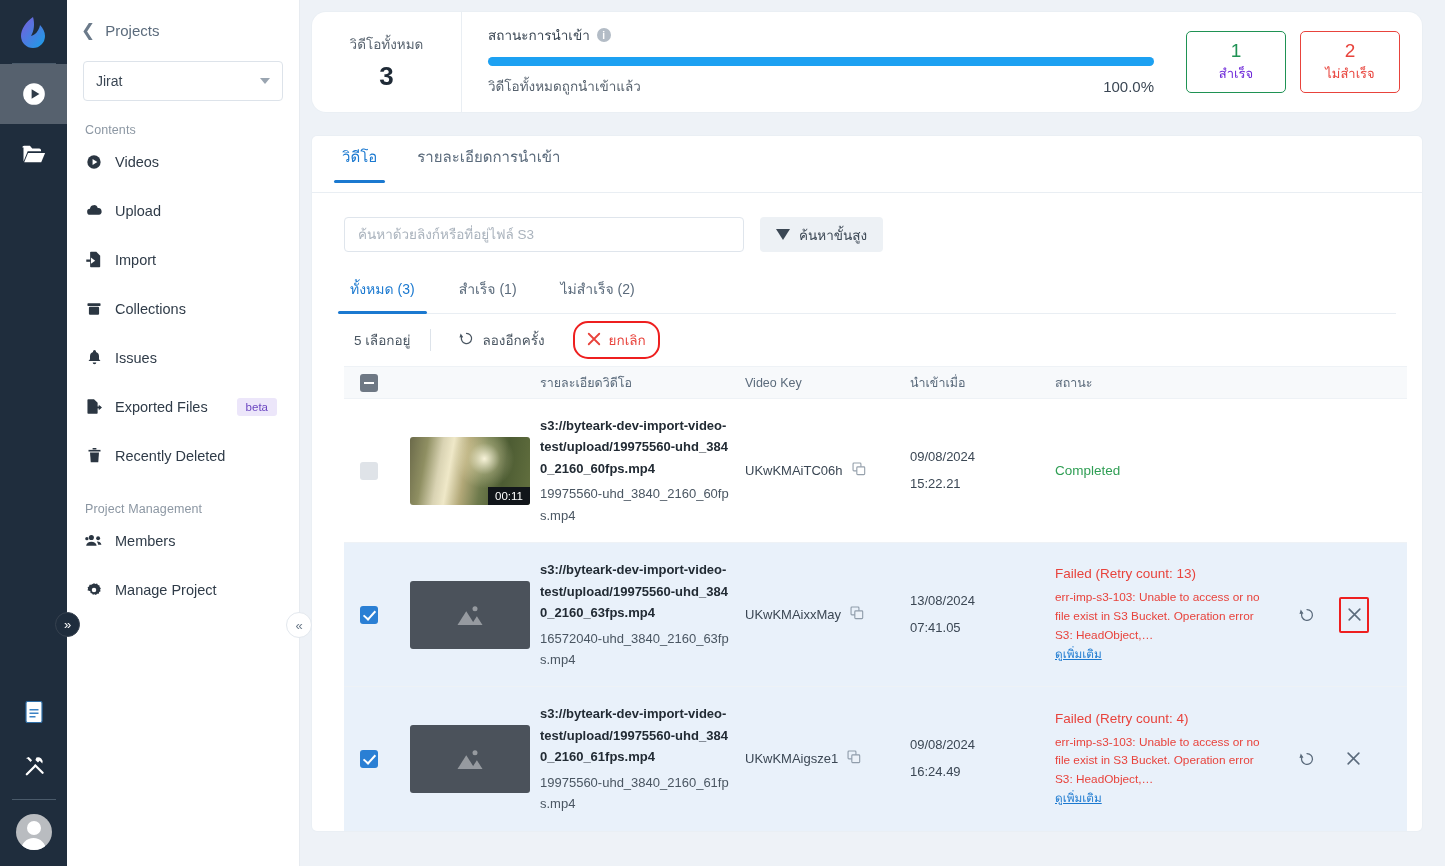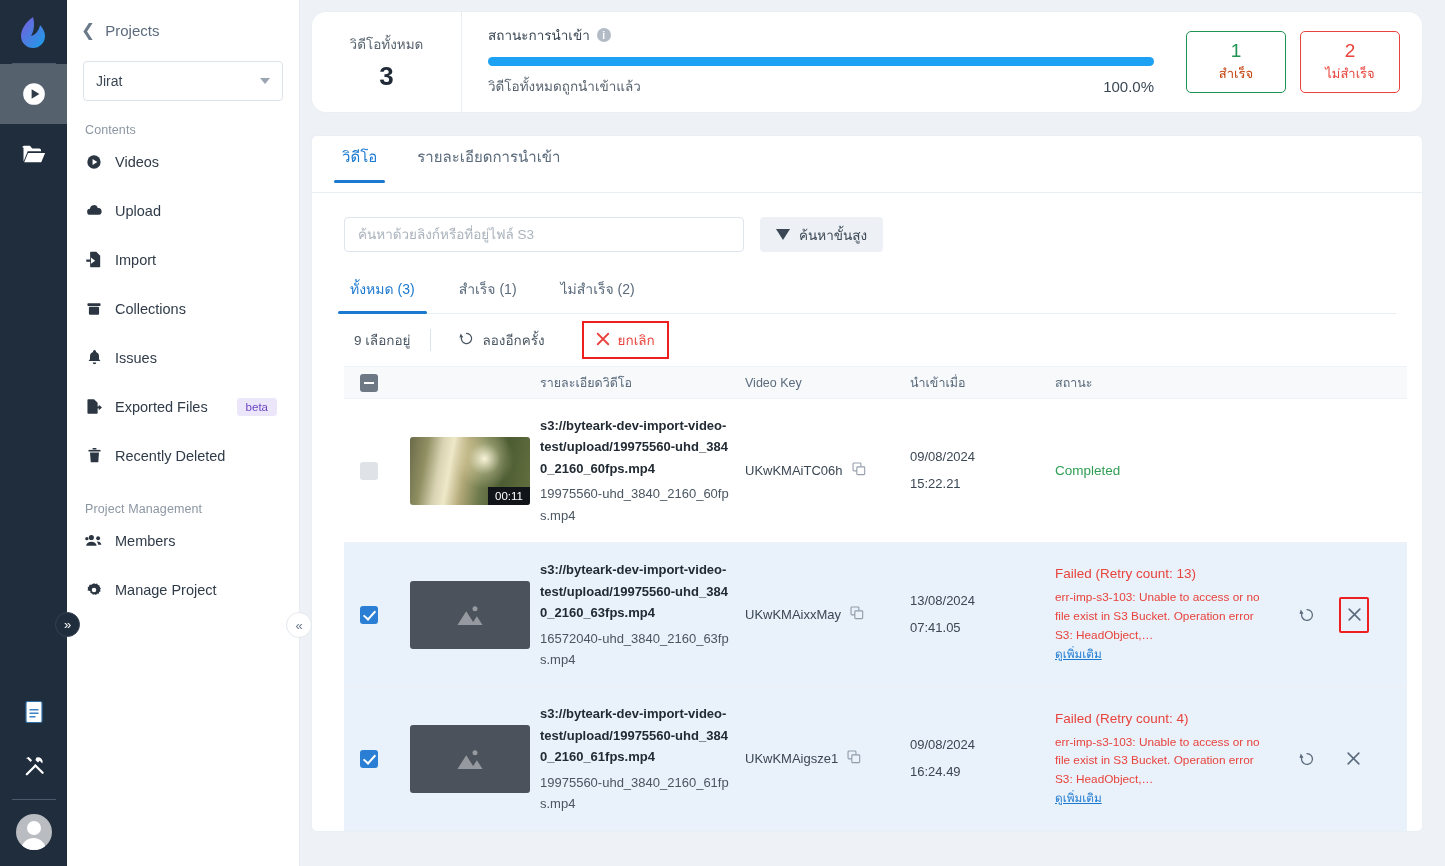--- a/index.html
+++ b/index.html
@@ -99,21 +99,21 @@
   .sum-prog-foot { display:flex; justify-content:space-between; align-items:center; margin-top: 9px; }
   .sum-prog-foot span:first-child { font-size:13.5px; color:#58636f; }
   .sum-pct { font-size:15px; color:#3b4754; }
   .sum-boxes { display:flex; align-items:center; gap: 14px; padding: 0 22px 0 10px; }
   .stat-box {
     width: 100px; height: 62px; border-radius: 5px; border: 1px solid #1f9254;
     display:flex; flex-direction:column; align-items:center; justify-content:center; gap:1px; cursor:pointer;
   }
   .stat-box.fail { border-color: #e8433c; }
   .stat-num { font-size: 19px; color:#1f9254; }
-  .stat-lbl { font-size: 13px; color:#c2410c; }
+  .stat-lbl { font-size: 13px; color:#6d28d9; }
   .stat-box.fail .stat-num, .stat-box.fail .stat-lbl { color:#e8433c; }
 
   .panel { background:#fff; border-radius:5px; margin-top: 24px; box-shadow: 0 0 0 1px #eaeff4; }
   .tabbar { display:flex; gap: 6px; padding: 0 26px; border-bottom: 1px solid #e9eef3; height: 57px; align-items:center;}
   .tab {
     padding: 0 4px 14px 4px; font-size: 15px; color:#5b6b7c; cursor:pointer; margin-right: 26px; position:relative;
   }
   .tab.active { color:#1b79d0; }
   .tab.active::after { content:""; position:absolute; left:-4px; right:-4px; bottom:0; height:3px; background:#1b79d0; border-radius:2px;}
 
@@ -137,21 +137,21 @@
 
   .bulkbar {
     display:flex; align-items:center; gap: 0; height: 52px; padding: 0 0 0 10px; font-size: 13.5px; color:#4a5662;
   }
   .bulk-count { padding-right: 20px; }
   .bulk-sep { width:1px; height:22px; background:#dde3ea; }
   .bulk-btn {
     display:flex; align-items:center; gap: 8px; padding: 7px 10px; margin-left: 18px;
     font-size: 13.5px; color:#4a5662; cursor:pointer; background:none; border:none; font-family:inherit;
   }
-  .bulk-btn.cancel { color:#e8433c; border: 2.5px solid #ee1f1f; border-radius: 0; margin-left: 27px; padding: 6px 12px;}
+  .bulk-btn.cancel { color:#e8433c; border: 2.5px solid #ee1f1f; border-radius: 15px; margin-left: 18px; padding: 6px 12px;}
 
   table { width: 100%; border-collapse: collapse; table-layout: fixed; }
   thead th {
     background:#f7f9fb; font-size: 12.5px; color:#5b6b7c; font-weight: normal; text-align:left;
     height: 32px; padding: 0 8px; border-top:1px solid #eef2f6; border-bottom:1px solid #eef2f6;
   }
   .col-chk { width: 58px; padding-left: 16px !important; }
   .col-thumb { width: 130px; }
   .col-detail { width: 205px; }
   .col-key { width: 165px; }
@@ -421,21 +421,21 @@
           </button>
         </div>
 
         <div class="subtabs">
           <div class="subtab active">ทั้งหมด (3)</div>
           <div class="subtab">สำเร็จ (1)</div>
           <div class="subtab">ไม่สำเร็จ (2)</div>
         </div>
 
         <div class="bulkbar">
-          <span class="bulk-count">9 เลือกอยู่</span>
+          <span class="bulk-count">5 เลือกอยู่</span>
           <span class="bulk-sep"></span>
           <button class="bulk-btn">
             <span>
               <svg width="15" height="15" viewBox="0 0 20 20">
                   <path d="M10 3.2a6.8 6.8 0 1 1-6.3 4.2" fill="none" stroke="#4a5662" stroke-width="1.6" stroke-linecap="round"></path>
                   <polygon points="2.2,3.2 5.6,8.2 0.6,8.6" fill="#4a5662"></polygon>
                 </svg>
             </span>
             <span>ลองอีกครั้ง</span>
           </button>

